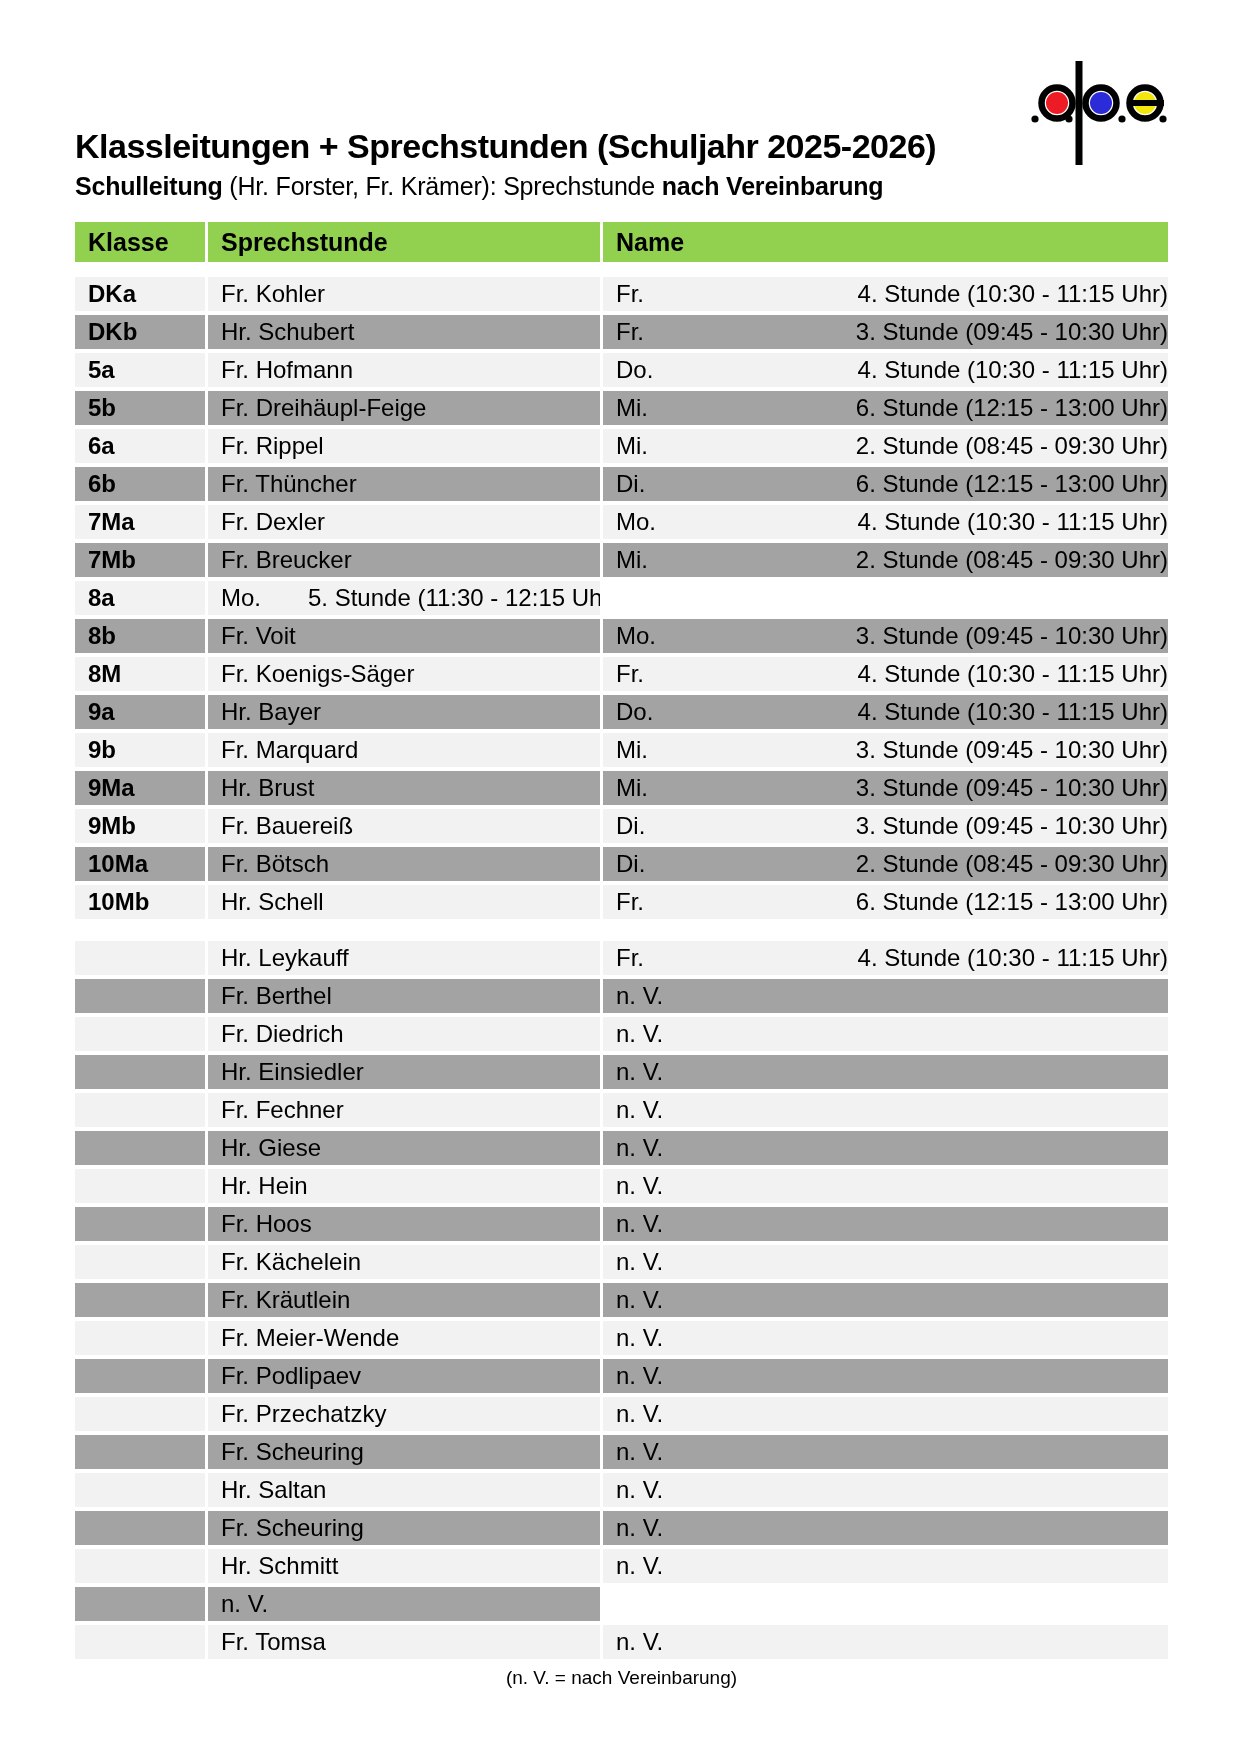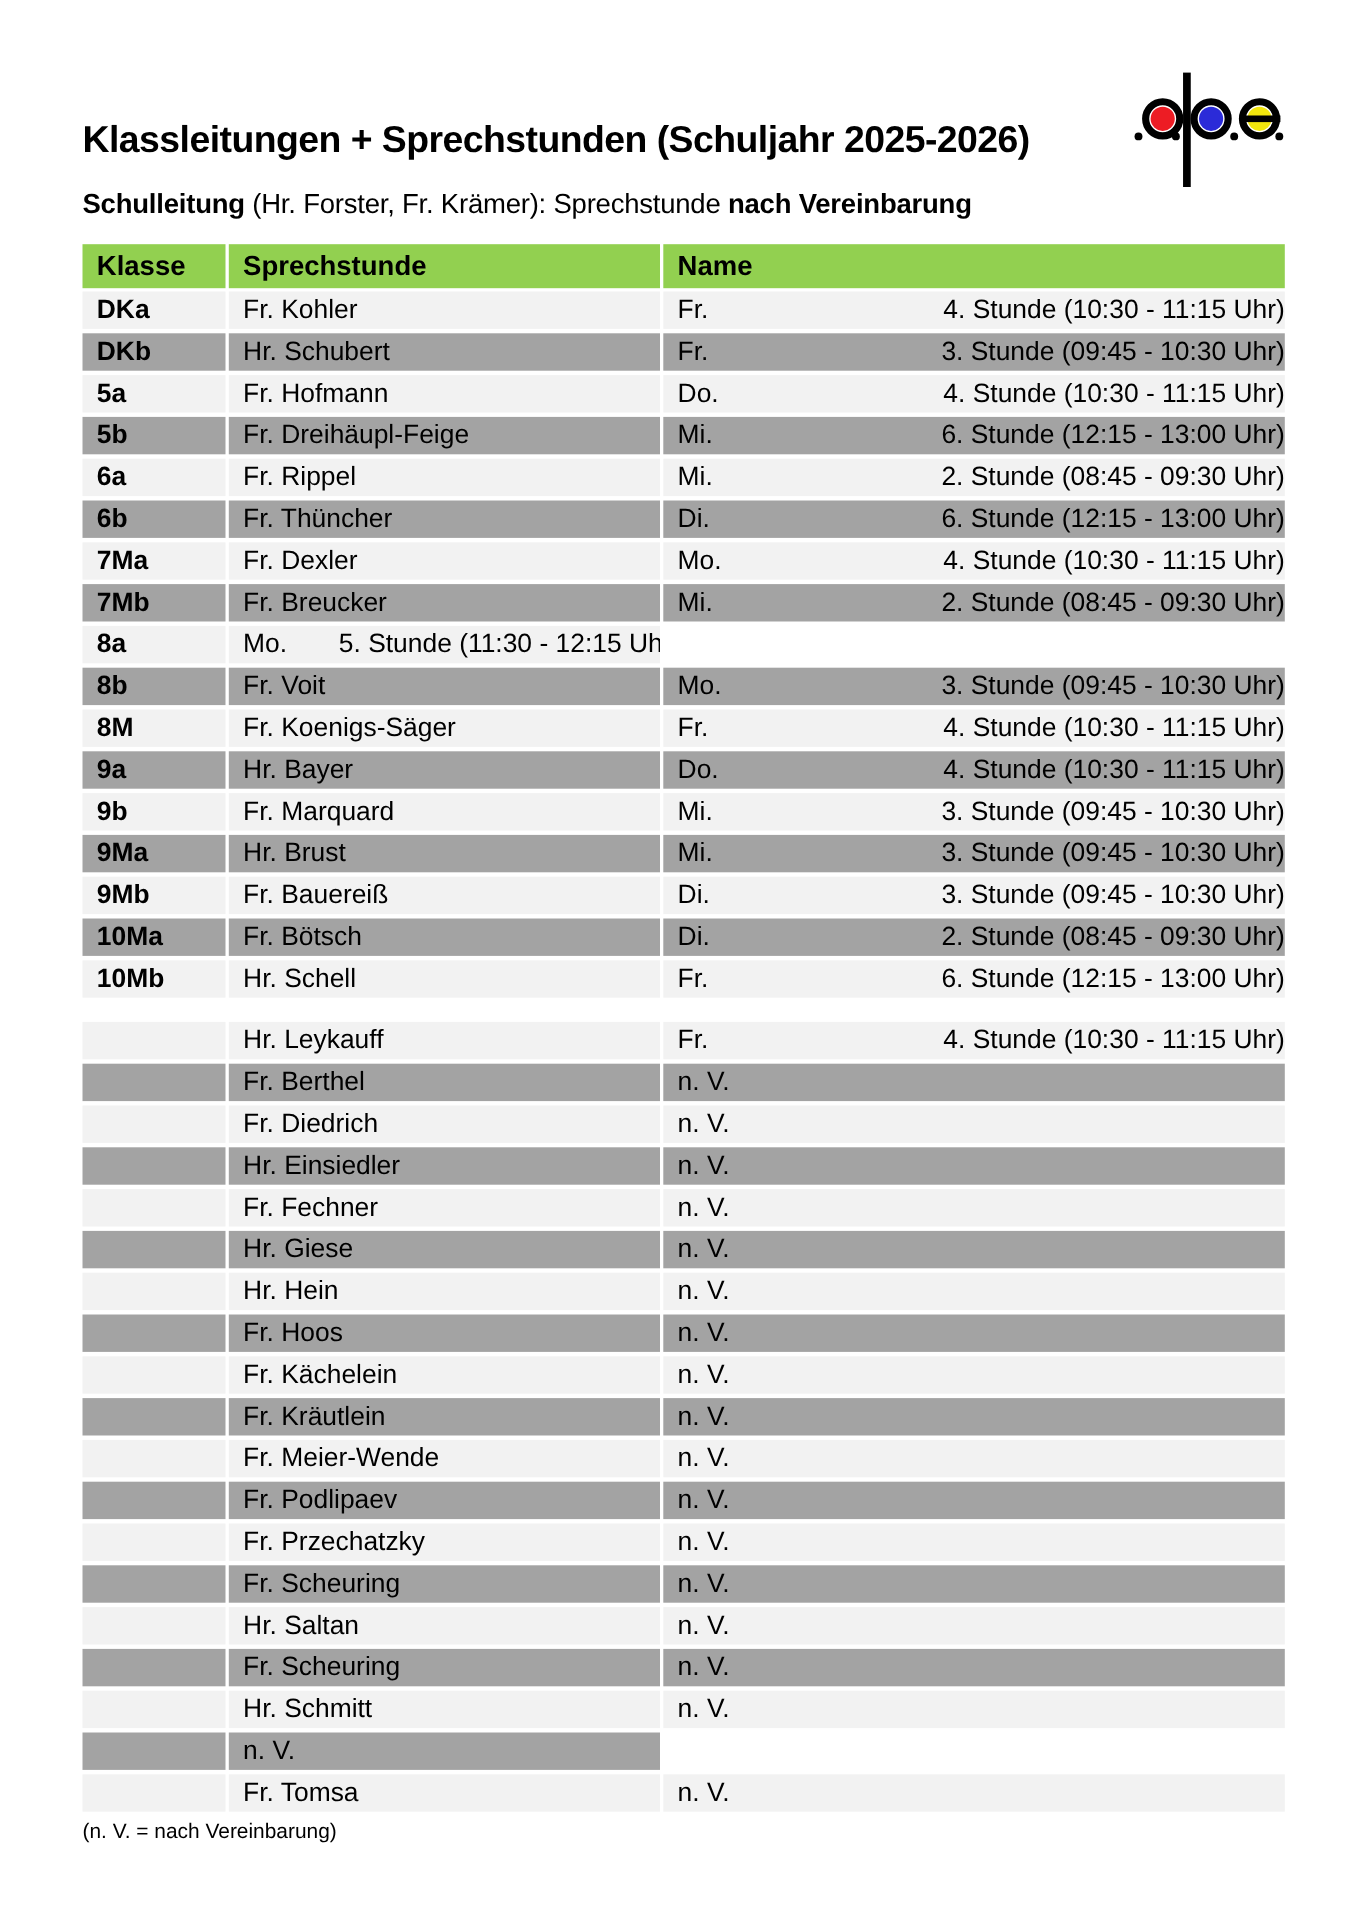--- a/index.html
+++ b/index.html
@@ -13,21 +13,21 @@
     width: 1240px;
     height: 1754px;
     overflow: hidden;
   }
   .doc {
     padding: 70px 72px 0 75px;
   }
   .header-row {
     display: flex;
     justify-content: space-between;
-    align-items: center;
+    align-items: flex-end;
     height: 96px;
   }
   .title {
     margin: 0;
     padding-top: 18px;
     font-size: 34px;
     font-weight: bold;
     letter-spacing: -0.5px;
     white-space: nowrap;
   }
@@ -48,21 +48,21 @@
   }
   .trow {
     display: grid;
     grid-template-columns: 130px 392px 1fr;
     column-gap: 3px;
     height: 34px;
     margin-bottom: 4px;
   }
   .thead {
     height: 40px;
-    margin-bottom: 3px;
+    margin-bottom: 15px;
   }
   .thead .cell {
     background: var(--green, #92D050);
     font-weight: bold;
     font-size: 25px;
     line-height: 40px;
   }
   .cell {
     padding-left: 13px;
     font-size: 24px;
@@ -73,21 +73,21 @@
   .trow.gray .cell { background: var(--gray, #F2F2F2); }
   .trow.white .cell { background: #a3a3a3; }
   .cell.klasse { font-weight: bold; }
   .cell.sprech { display: flex; }
   .cell.sprech .day { width: 87px; flex: 0 0 87px; }
   .cell.sprech .time { flex: 1; text-align: right; }
   .section-gap { height: 18px; }
   .footer-note {
     width: 1093px;
     margin-top: 8px;
-    text-align: left;
+    text-align: center;
     font-size: 19px;
   }
 </style>
 </head>
 <body>
 
 <div class="doc">
 
   <div class="header-row">
     <h1 class="title">Klassleitungen + Sprechstunden (Schuljahr 2025-2026)</h1>

